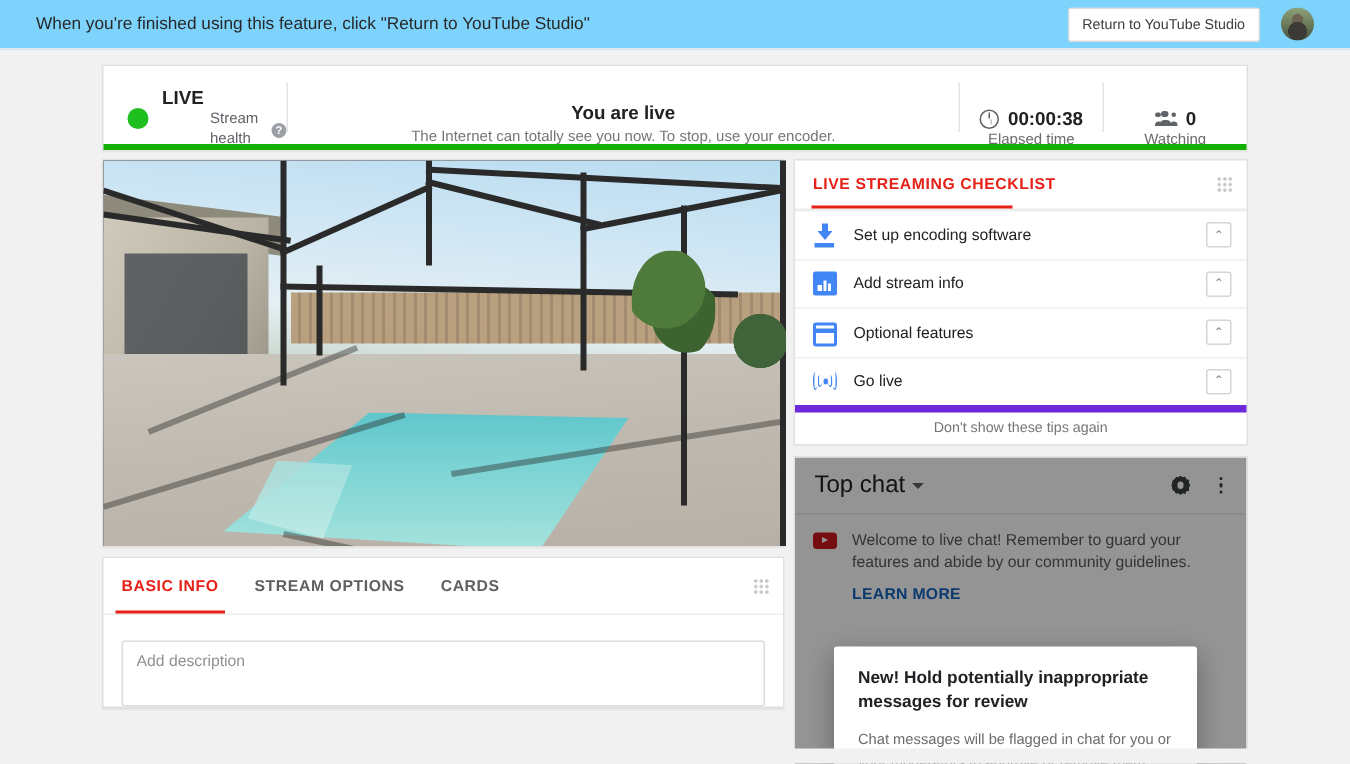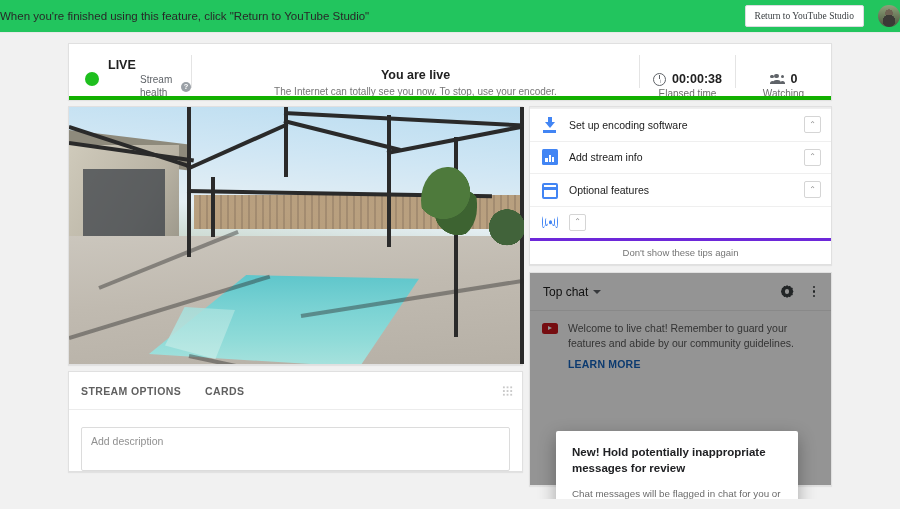--- a/index.html
+++ b/index.html
@@ -7,37 +7,36 @@
     width: 900px; height: 509px;
     overflow: hidden;
     background: #f1f1f1;
     font-family: "Liberation Sans", sans-serif;
     color: #030303;
   }
 
   
   .topbar {
     height: 33px;
-    background: #22c55e;
+    background: #7dd3fc;
     display: flex;
     align-items: center;
-    padding: 0 0;
+    padding: 0 24px;
     border-bottom: 1px solid #e8e8e8;
   }
   .topbar-msg { font-size: 11.5px; color: #282828; flex: 1; }
   .return-btn {
     font-size: 9.5px;
     color: #3c4043;
     background: #fff;
     border: 1px solid #dadce0;
     border-radius: 2px;
     padding: 5px 9px;
     cursor: pointer;
     white-space: nowrap;
-    font-family: Liberation Serif, serif;
   }
   .avatar {
     width: 22px; height: 22px;
     border-radius: 50%;
     margin-left: 14px;
     background:
       radial-gradient(circle at 50% 72%, #3b3a36 0 32%, transparent 33%),
       radial-gradient(circle at 50% 38%, #6e6353 0 22%, transparent 23%),
       linear-gradient(180deg,#8ea27a 0%, #6f7f5e 45%, #4c5340 100%);
     cursor: pointer;
@@ -168,21 +167,21 @@
   .chk-row { height: 32.5px; display: flex; align-items: center; padding: 0 10px 0 12px; border-top: 1px solid #efefef; }
   .chk-row:first-of-type { border-top: none; }
   .chk-row .ic { width: 16px; height: 16px; flex: none; margin-right: 11px; position: relative; }
   .chk-label { flex: 1; font-size: 10.5px; color: #212121; }
   .collapse-btn {
     width: 17px; height: 17px; flex: none; cursor: pointer;
     border: 1px solid #d5d5d5; border-radius: 2px; background: #fff;
     display: flex; align-items: center; justify-content: center;
     font-size: 8px; color: #8a8a8a; line-height: 1;
   }
-  .chk-foot { height: 26px; display: flex; align-items: center; justify-content: center; border-top: 3px solid #6d28d9; }
+  .chk-foot { height: 26px; display: flex; align-items: center; justify-content: center; border-top: 5px solid #6d28d9; }
   .chk-foot span { font-size: 9.5px; color: #757575; cursor: pointer; }
 
   
   .ic-download::before { content:""; position:absolute; left:6.4px; top:0; width:3.2px; height:7px; background:#4285f4; }
   .ic-download::after { content:""; position:absolute; left:3px; top:5.4px; width:0;height:0;
     border-left:5px solid transparent; border-right:5px solid transparent; border-top:6px solid #4285f4; }
   .ic-download i { position:absolute; left:1.4px; bottom:0; width:13px; height:2.4px; background:#4285f4; }
   .ic-chart { background:#4285f4; border-radius:1.5px; }
   .ic-chart i { position:absolute; bottom:3.4px; width:2.2px; background:#fff; }
   .ic-chart .b1 { left:3.4px; height:4px; } .ic-chart .b2 { left:6.8px; height:7px; } .ic-chart .b3 { left:10.2px; height:5px; }
@@ -192,21 +191,21 @@
   .ic-live .d { left:6.6px; width:3.4px; height:3.4px; border-radius:50%; background:#4285f4; }
   .ic-live .a1 { left:3px; width:2.2px; height:7px; border-radius:50%; border:1.4px solid #4285f4; border-right:0; border-top:0; background:none; box-sizing:content-box; }
   .ic-live .a2 { right:3px; width:2.2px; height:7px; border-radius:50%; border:1.4px solid #4285f4; border-left:0; border-top:0; background:none; box-sizing:content-box; }
   .ic-live .a3 { left:0; width:1.6px; height:11px; border-radius:50%; border:1.4px solid #4285f4; border-right:0; border-top:0; background:none; box-sizing:content-box; }
   .ic-live .a4 { right:0; width:1.6px; height:11px; border-radius:50%; border:1.4px solid #4285f4; border-left:0; border-top:0; background:none; box-sizing:content-box; }
 
   
   .chat { margin-top: 7px; position: relative; height: 214px; overflow: hidden; }
   .chat-dim { position: absolute; inset: 0; background: rgba(0,0,0,.42); z-index: 5; pointer-events: none; }
   .chat-head { height: 38px; display: flex; align-items: center; padding: 0 10px 0 13px; border-bottom: 1px solid #ececec; }
-  .chat-sel { font-size: 12px; color: #212121; display: flex; align-items: center; gap: 5px; cursor: pointer; flex: 1; }
+  .chat-sel { font-size: 16px; color: #212121; display: flex; align-items: center; gap: 5px; cursor: pointer; flex: 1; }
   .caret { width:0;height:0;border-left:4px solid transparent;border-right:4px solid transparent;border-top:4.5px solid #5f6368; }
   .gear { width: 16px; height: 16px; position: relative; cursor: pointer; margin-right: 12px; }
   .gear::before { content:""; position:absolute; inset:1.5px; border-radius:50%; background:#3c4043;
     clip-path: polygon(50% 0,61% 9%,75% 5%,80% 19%,95% 22%,93% 37%,100% 50%,93% 63%,95% 78%,80% 81%,75% 95%,61% 91%,50% 100%,39% 91%,25% 95%,20% 81%,5% 78%,7% 63%,0 50%,7% 37%,5% 22%,20% 19%,25% 5%,39% 9%); }
   .gear::after { content:""; position:absolute; left:5.6px; top:5.6px; width:4.8px; height:4.8px; border-radius:50%; background:#fff; }
   .kebab { width: 14px; height: 16px; position: relative; cursor: pointer; }
   .kebab i { position:absolute; left:5.6px; width:2.8px; height:2.8px; border-radius:50%; background:#3c4043; }
   .kebab .k1 { top:2px; } .kebab .k2 { top:6.6px; } .kebab .k3 { top:11.2px; }
 
   .chat-body { padding: 10px 12px; }
@@ -325,33 +324,39 @@
           <div class="shadow" style="left:30px; bottom:74px; width:150px; transform:rotate(-22deg);"></div>
 
           <div class="plant" style="left:352px; top:60px; width:56px; height:72px; background: radial-gradient(circle at 40% 35%, #4e7a3c 0 46%, transparent 47%), radial-gradient(circle at 66% 62%, #3d6331 0 40%, transparent 41%);"></div>
           <div class="plant" style="left:418px; top:96px; width:40px; height:54px; background: radial-gradient(circle at 50% 45%, #41633a 0 50%, transparent 51%);"></div>
         </div>
 
       </div>
 
       <div class="card tabscard">
         <div class="tabs">
+          <div class="tab active">BASIC INFO</div>
           <div class="tab">STREAM OPTIONS</div>
           <div class="tab">CARDS</div>
           <div class="dots9"></div>
         </div>
         <div class="form">
           <textarea class="field desc" placeholder="Add description" style=""></textarea>
         </div>
       </div>
     </div>
 
     <div class="col-right">
 
       <div class="card">
+        <div class="chk-head">
+          <span class="chk-title">LIVE STREAMING CHECKLIST</span>
+          <div class="dots9"></div>
+          <div class="chk-underline"></div>
+        </div>
         <div class="chk-rule"></div>
 
         <div class="chk-row">
           <span class="ic ic-download">
               <i></i>
             </span>
           <span class="chk-label">Set up encoding software</span>
           <span class="collapse-btn">⌃</span>
         </div>
         <div class="chk-row">
@@ -371,20 +376,21 @@
           <span class="collapse-btn">⌃</span>
         </div>
         <div class="chk-row">
           <span class="ic ic-live">
             <i class="a3"></i>
               <i class="a1"></i>
               <i class="d"></i>
               <i class="a2"></i>
               <i class="a4"></i>
           </span>
+          <span class="chk-label">Go live</span>
           <span class="collapse-btn">⌃</span>
         </div>
 
         <div class="chk-foot">
           <span>Don't show these tips again</span>
         </div>
       </div>
 
       <div class="card chat">
         <div class="chat-head">

